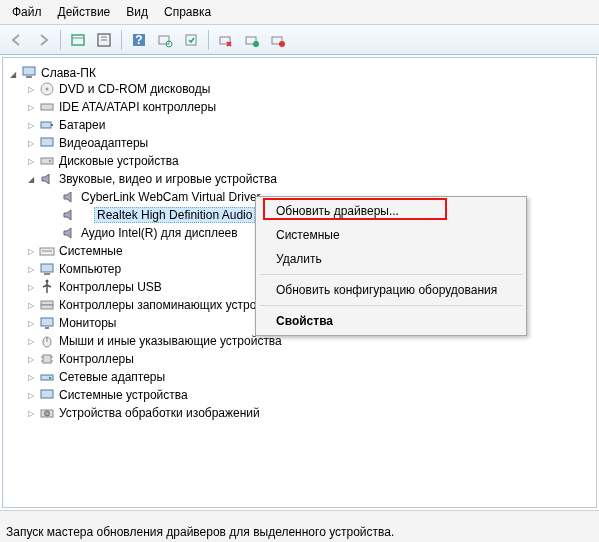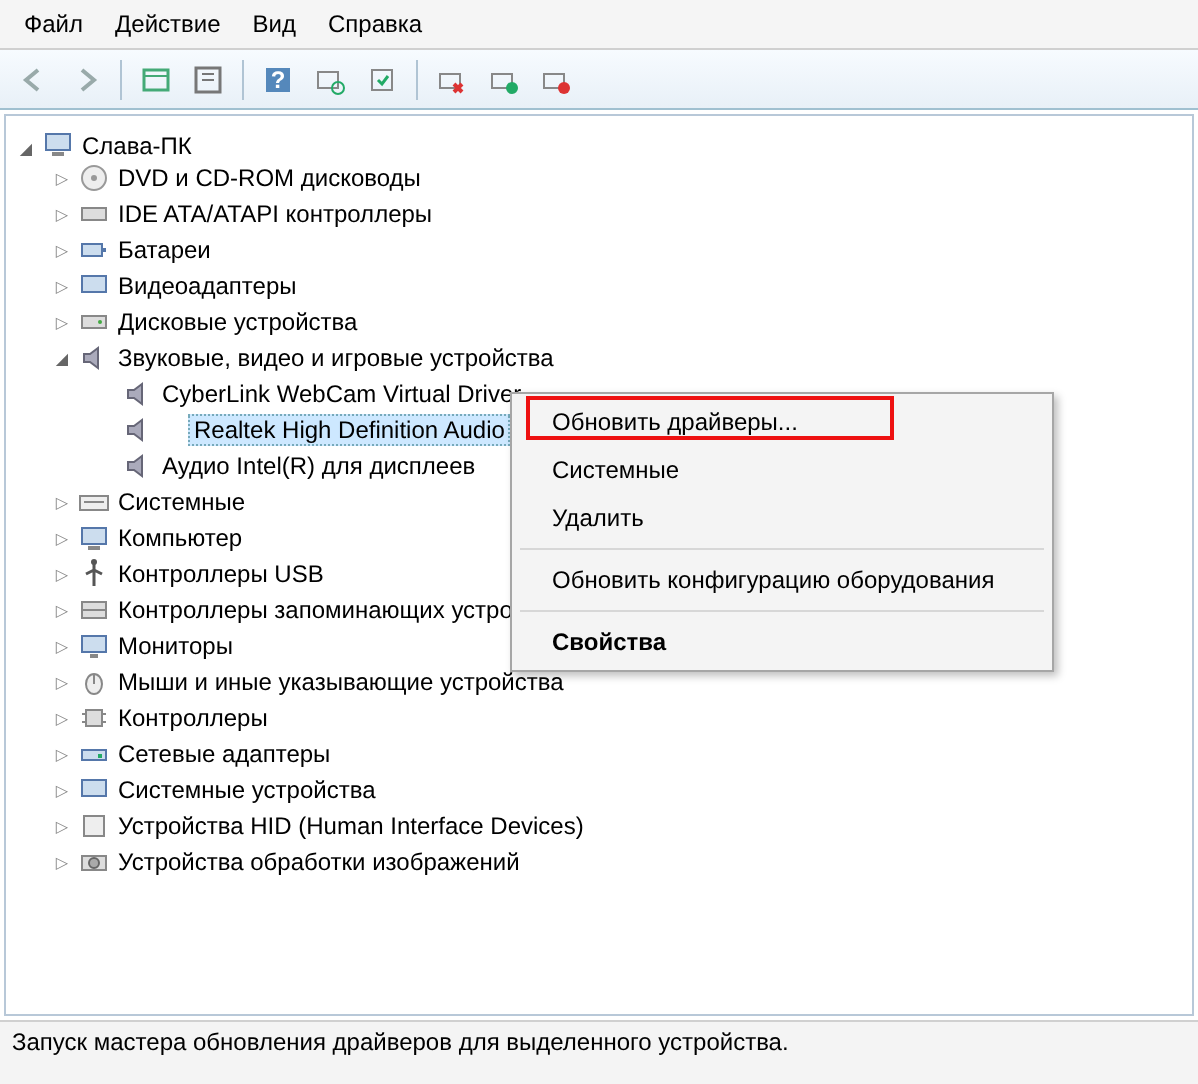--- a/index.html
+++ b/index.html
@@ -21,21 +21,21 @@
   .label { white-space: nowrap; }
   .lv0 { padding-left: 4px; align-items: flex-end; }
   .lv1 { padding-left: 22px; }
   .lv2 { padding-left: 44px; }
   .selected .label { background: #cde8ff; border: 1px dotted #7ab; padding: 0 2px; margin-left: 13px; }
   .ctxmenu { position: absolute; left: 252px; top: 138px; width: 272px; background: #f4f4f4; border: 1px solid #a6a6a6; box-shadow: 2px 2px 4px rgba(0,0,0,.25); padding: 2px; }
   .ctxmenu .mi { padding: 5px 18px; }
   .ctxmenu .mi.bold { font-weight: bold; }
   .ctxmenu .msep { height: 1px; background: #d7d7d7; margin: 3px 2px; }
   .highlight-box { position: absolute; border: 2px solid #e11; left: 260px; top: 140px; width: 184px; height: 22px; pointer-events: none; }
-  .statusbar { height: 32px; border-top: 1px solid #d0d0d0; padding: 3px 6px; background: #f4f4f4; }
+  .statusbar { height: 32px; border-top: 1px solid #d0d0d0; padding: 14px 6px; background: #f4f4f4; }
 </style>
 </head>
 <body>
 
 <div class="menubar">
   <span>Файл</span>
   <span>Действие</span>
   <span>Вид</span>
   <span>Справка</span>
 </div>
@@ -287,29 +287,20 @@
       <span class="label">Сетевые адаптеры</span>
     </div>
   <div class="node lv1">
       <span class="twisty closed"></span>
       <span class="icon">
         <svg viewBox="0 0 16 16">
           <rect x="2" y="3" width="12" height="8" fill="#cde" stroke="#57a"></rect>
         </svg>
       </span>
       <span class="label">Системные устройства</span>
-    </div>
-  <div class="node lv1">
-      <span class="twisty closed"></span>
-      <span class="icon">
-        <svg viewBox="0 0 16 16">
-          <rect x="3" y="3" width="10" height="10" fill="#eee" stroke="#888"></rect>
-        </svg>
-      </span>
-      <span class="label">Устройства HID (Human Interface Devices)</span>
     </div>
   <div class="node lv1">
       <span class="twisty closed"></span>
       <span class="icon">
         <svg viewBox="0 0 16 16">
           <rect x="2" y="5" width="12" height="7" fill="#ddd" stroke="#888"></rect>
           <circle cx="8" cy="8.5" r="2.5" fill="#aaa" stroke="#666"></circle>
         </svg>
       </span>
       <span class="label">Устройства обработки изображений</span>

